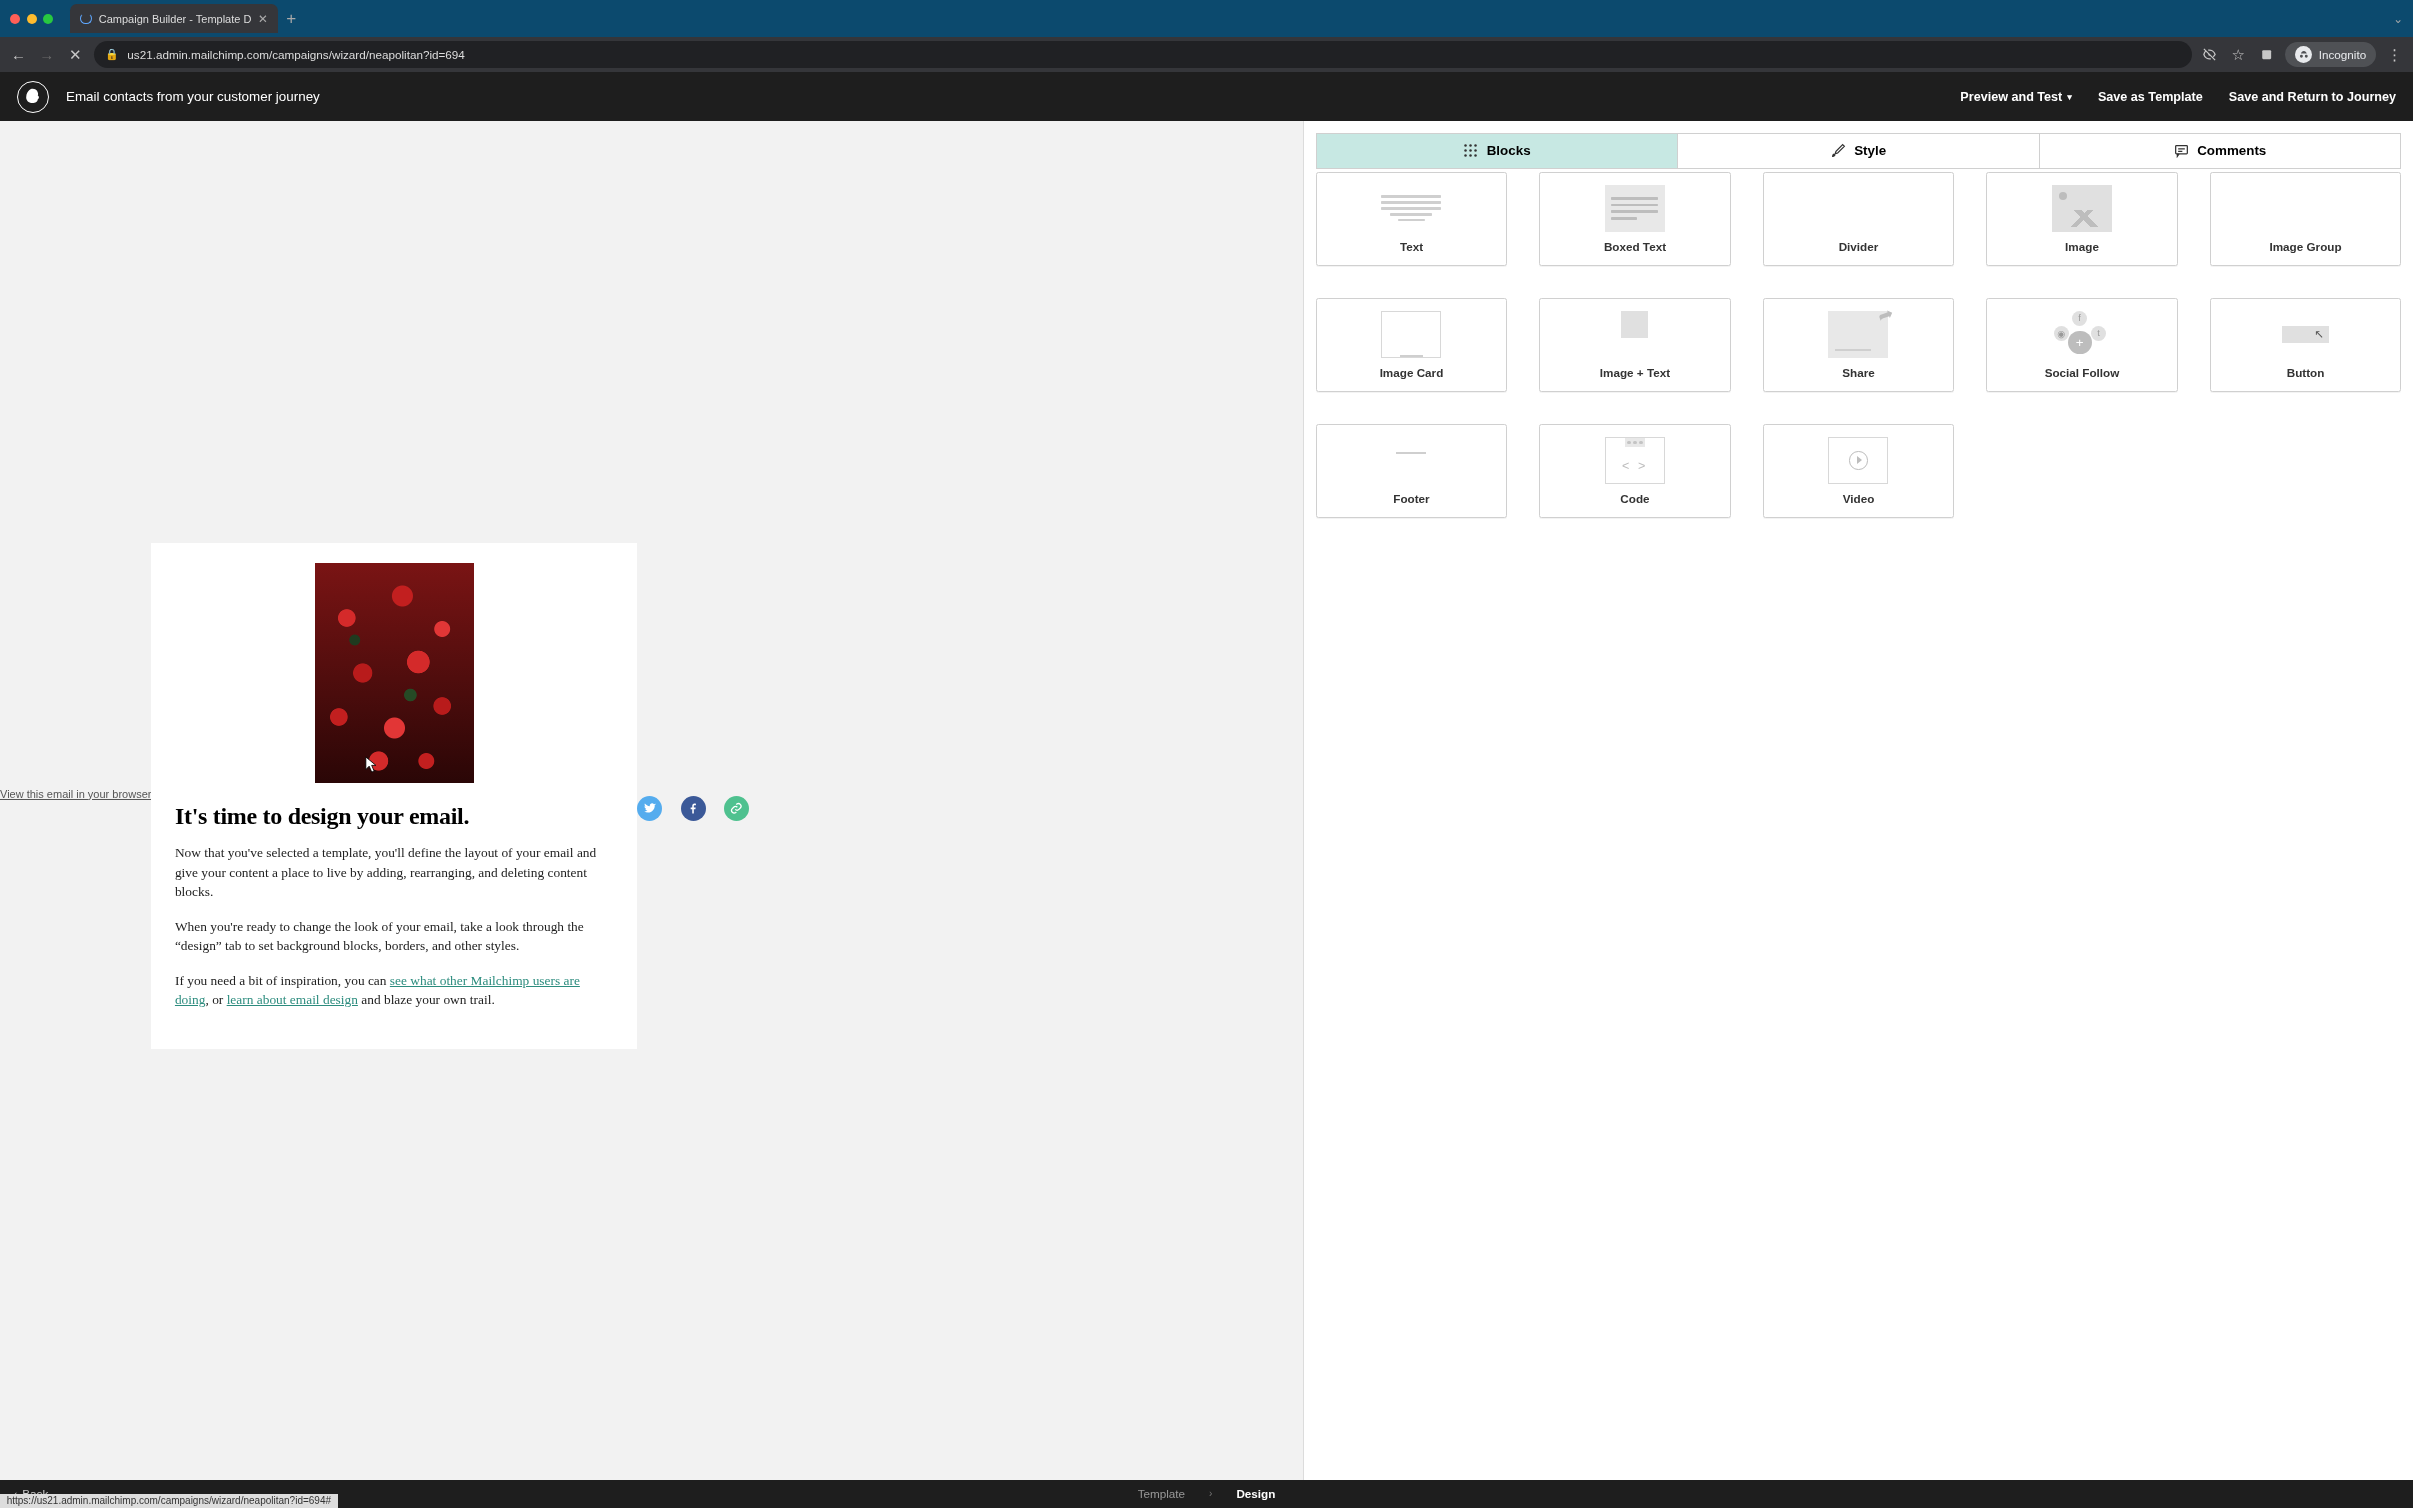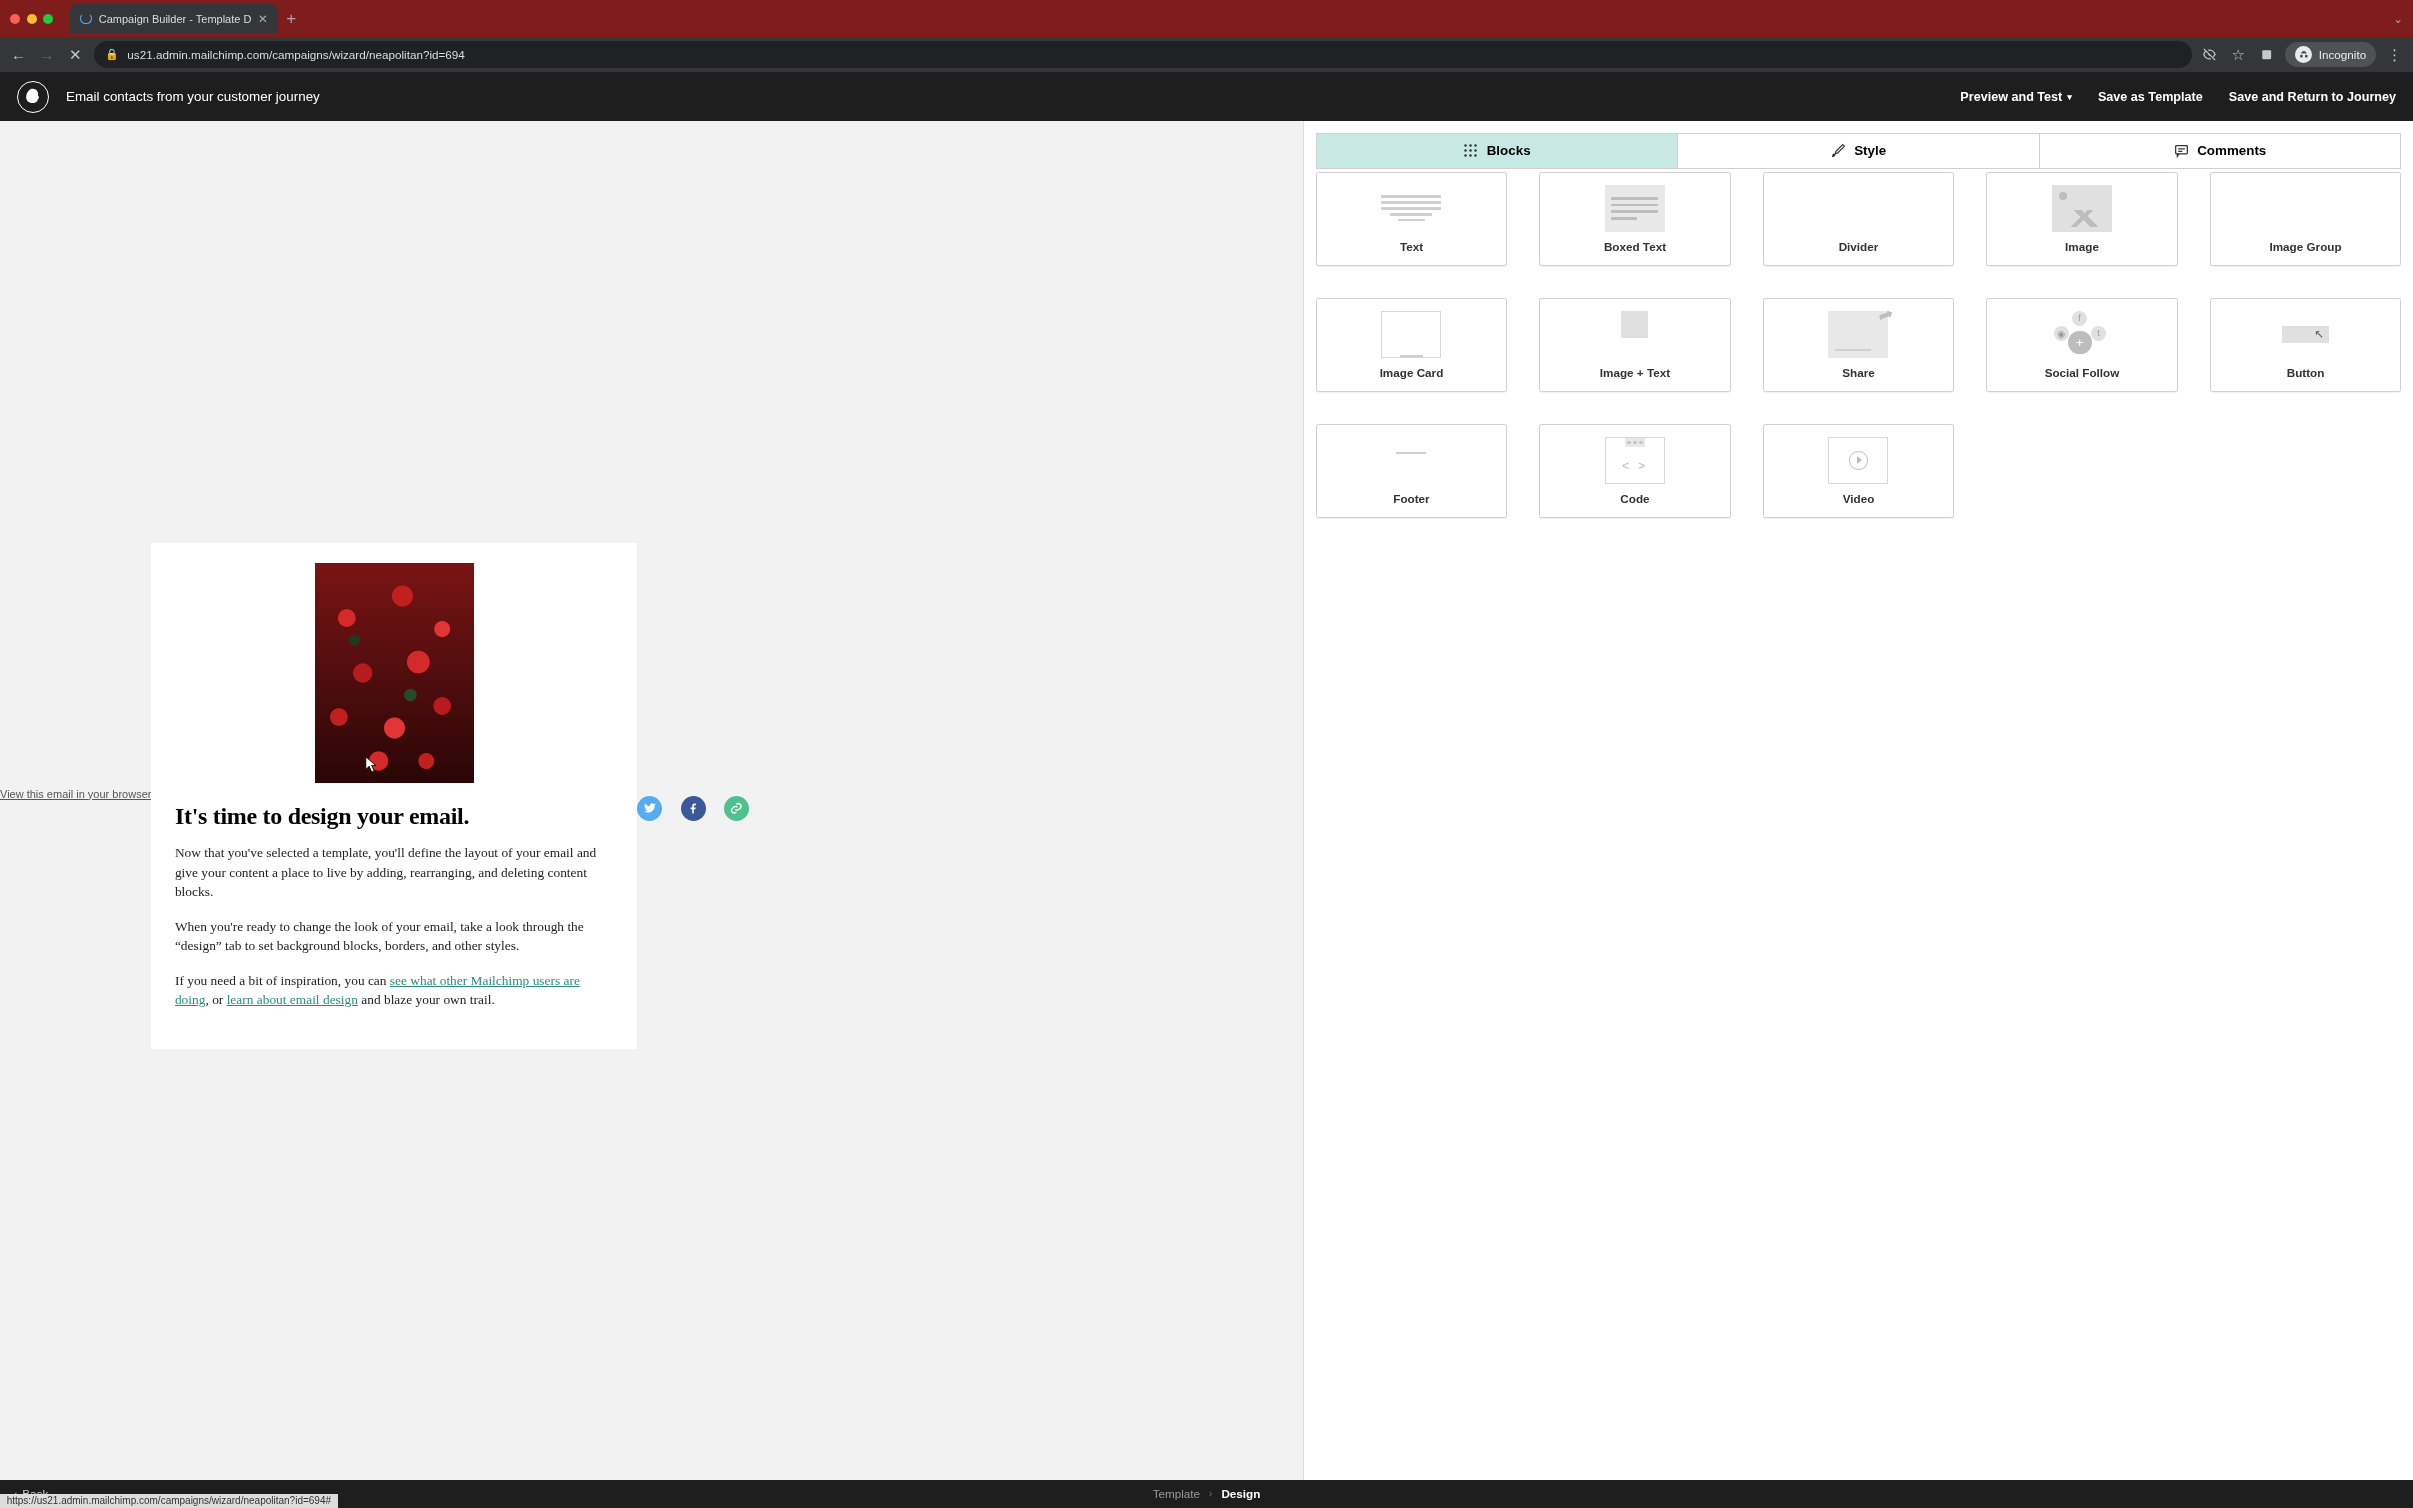--- a/index.html
+++ b/index.html
@@ -5,21 +5,21 @@
   * { box-sizing: border-box; margin: 0; padding: 0; }
   html, body { width: 100%; height: 100%; }
   body {
     font-family: "Helvetica Neue", Helvetica, Arial, sans-serif;
     background: #fff;
     overflow: hidden;
     font-size: 12.6px;
   }
 
   
-  .browser-chrome { background: #7f1d1d; color: #e8eaed; }
+  .browser-chrome { background: #0c4a6e; color: #e8eaed; }
   .tabstrip {
     display: flex; align-items: center; height: 37px;
     padding: 0 10px;
   }
   .macdots { display: flex; gap: 6.7px; margin-right: 17px; }
   .macdots span { width: 10px; height: 10px; border-radius: 50%; display: inline-block; }
   .dot-red { background: #ff5f57; }
   .dot-yellow { background: #febc2e; }
   .dot-green { background: #28c840; }
   .tab {
@@ -241,21 +241,21 @@
   .thumb-video{ width:55px; height:40px; border:0.8px solid #d8d8d8; display:flex; align-items:center; justify-content:center;}
   .thumb-video .play{width:18.4px; height:18.4px; border:1.7px solid #bdbdbd; border-radius:50%; display:flex; align-items:center; justify-content:center;}
   .thumb-video .play::after{content:""; border-left:5.9px solid #bdbdbd; border-top:4.2px solid transparent; border-bottom:4.2px solid transparent; margin-left:1.7px;}
 
   
   .mc-bottombar {
     background: #1e1e1e; color: #fff; height: 28.5px;
     display: flex; align-items: center; padding: 0 13.4px; gap: 6.7px; font-size: 11.7px;
   }
   .mc-bottombar .back { display:flex; align-items:center; gap:5px; cursor:pointer; color:#ccc;}
-  .mc-bottombar .crumbs { position:absolute; left:50%; transform:translateX(-50%); display:flex; align-items:center; gap:9px;}
+  .mc-bottombar .crumbs { position:absolute; left:50%; transform:translateX(-50%); display:flex; align-items:center; gap:24px;}
   .mc-bottombar .crumb-dim{ color:#999;}
   .mc-bottombar .chev{ color:#777; font-size:10px;}
   .mc-bottombar .crumb-cur{ color:#fff; font-weight:600;}
 
   .status-overlay {
     position: absolute; left: 0; bottom: 0; background: #ddd; color:#333;
     font-size: 10px; padding: 1.7px 6.7px; font-family: Arial; z-index:5;
   }
 </style>
 </head>

